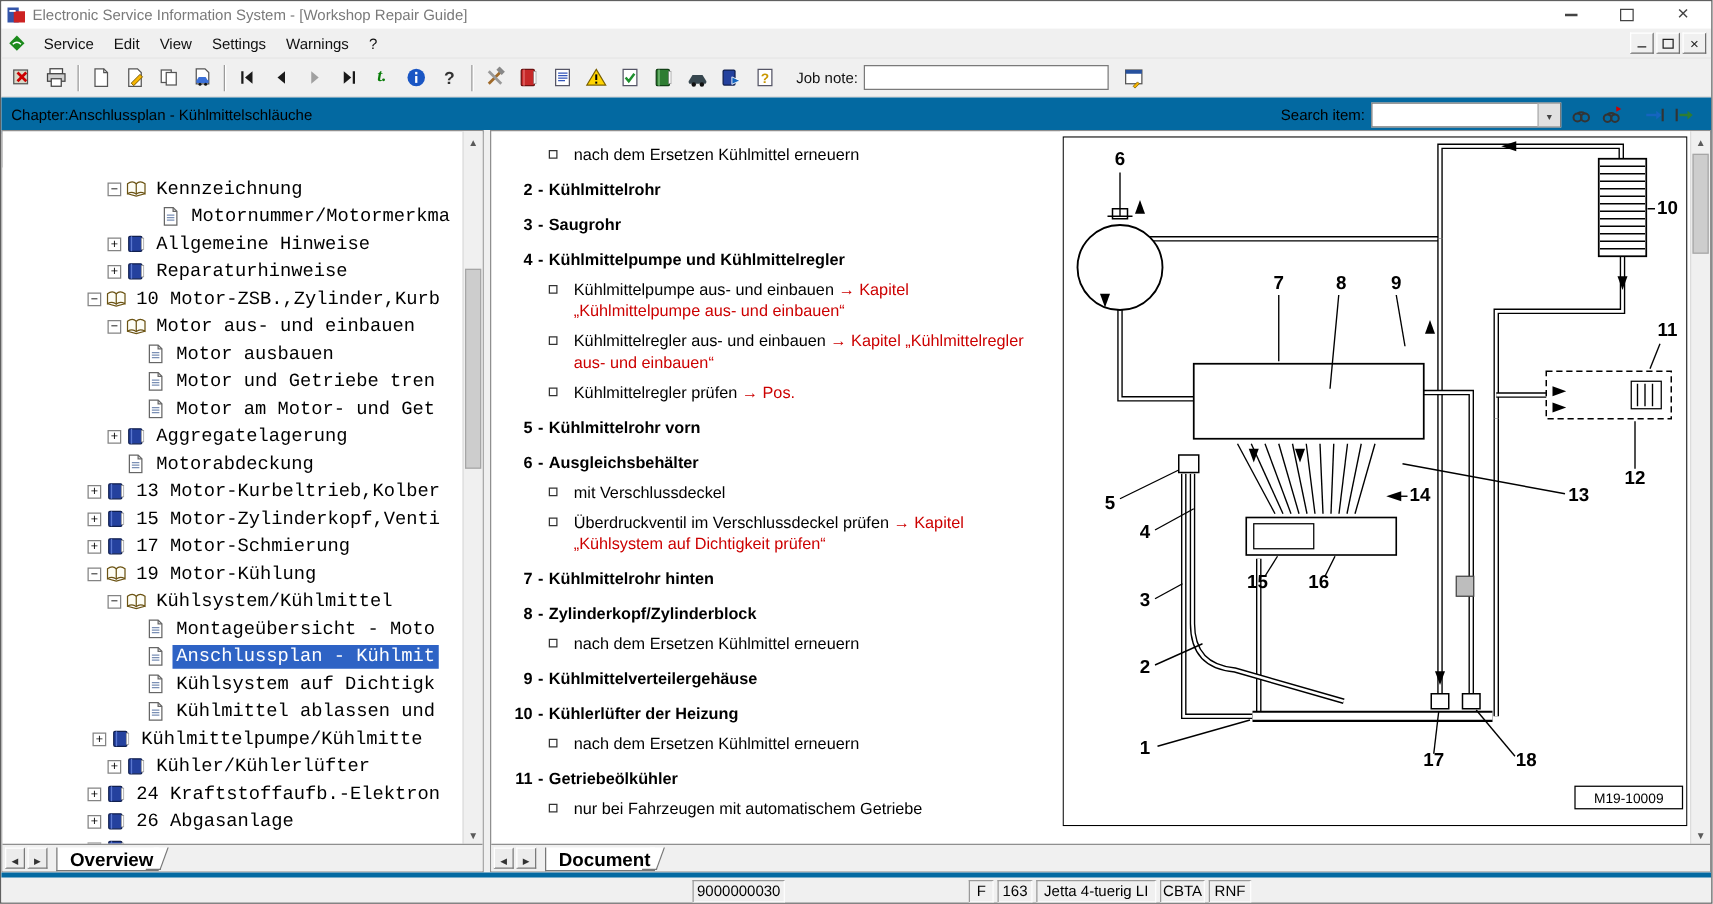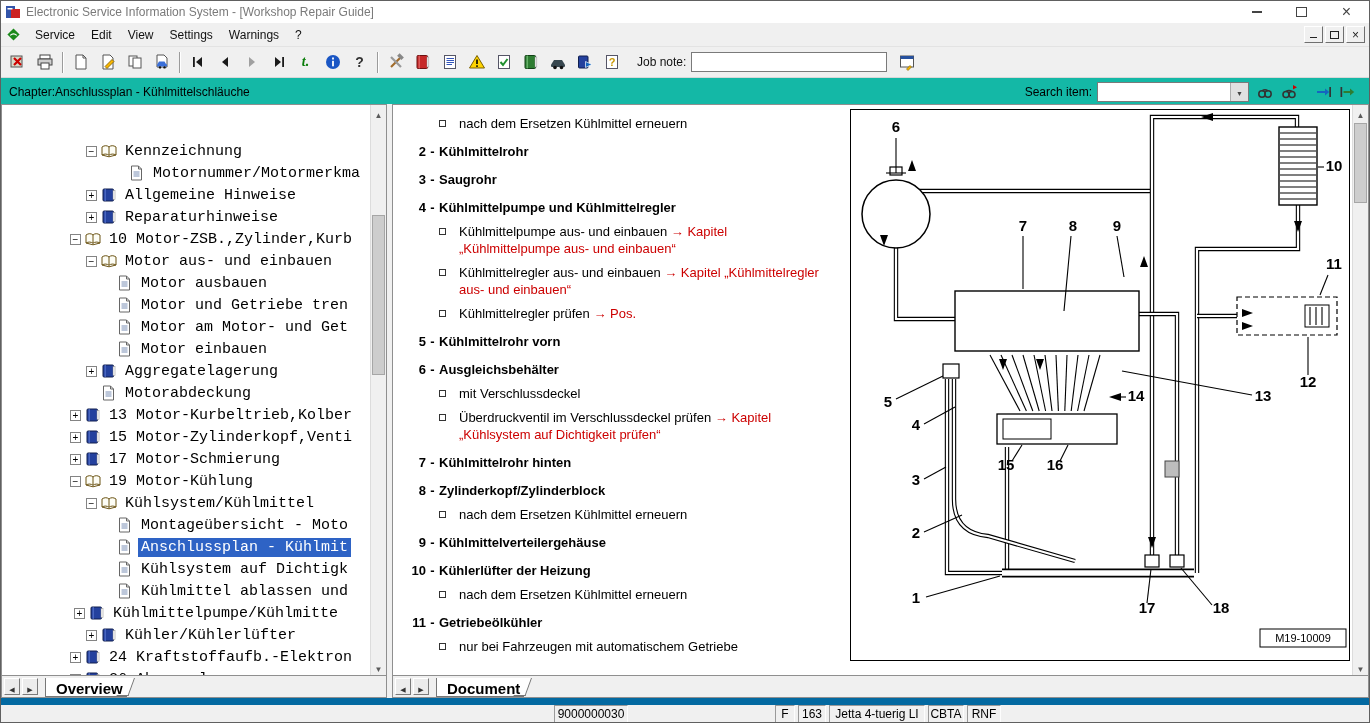--- a/index.html
+++ b/index.html
@@ -30,21 +30,21 @@
   .g-mdiclose::before{content:"×";font-size:12px;color:#222;line-height:1;}
   
   .toolbar{height:30px;background:#f0f0f0;display:flex;align-items:center;padding-left:3px;border-bottom:1px solid #d8d8d8;}
   .tbtn{width:25px;height:24px;display:flex;align-items:center;justify-content:center;flex:none;border:1px solid transparent;}
   .tsep{width:1px;height:21px;background:#9b9b9b;box-shadow:1px 0 0 #ffffff;margin:0 4px;flex:none;}
   .t-btn{font:italic bold 14px "Liberation Serif",serif;color:#0a7d0a;}
   .q-btn{font:bold 14px "Liberation Sans",sans-serif;color:#333;}
   .jobnote-label{font-size:12px;margin:0 5px 0 12px;color:#111;}
   .jobnote-input{width:188px;height:18px;border:1px solid #7a7a7a;background:#fff;font-size:12px;padding:0 3px;outline:none;}
   
-  .chapterbar{height:28px;background:#14b8a6;border-bottom:1px solid #a8a8a8;display:flex;align-items:center;font-size:12px;padding:0 8px;color:#000;}
+  .chapterbar{height:28px;background:#0369a1;border-bottom:1px solid #a8a8a8;display:flex;align-items:center;font-size:12px;padding:0 8px;color:#000;}
   .chapter-left{display:flex;align-items:center;white-space:nowrap;}
   .spacer{flex:1;}
   .search-label{margin-right:5px;white-space:nowrap;}
   .combo{display:flex;width:152px;height:20px;border:1px solid #7a7a7a;background:#fff;box-sizing:border-box;}
   .combo input{flex:1;min-width:0;border:none;outline:none;font-size:12px;padding:0 3px;background:transparent;}
   .combo-btn{width:17px;background:#e1e1e1;border-left:1px solid #adadad;display:flex;align-items:center;justify-content:center;}
   .g-down::before{content:"▼";font-size:7px;color:#444;}
   .cbtn{width:24px;height:22px;display:flex;align-items:center;justify-content:center;flex:none;}
   
   .main{position:absolute;top:103px;left:0;right:0;bottom:24px;display:flex;}
@@ -91,21 +91,21 @@
   .diagram{position:absolute;left:455px;right:16px;top:0;bottom:22px;overflow:hidden;background:#fff;}
   .diagram svg{display:block;margin:4px 0 0 2px;}
   .pk{stroke:#000;stroke-width:4.4;fill:none;}
   .pw{stroke:#fff;stroke-width:2.2;fill:none;}
   .tk{stroke-width:9;}
   .tw{stroke-width:5.6;}
   .tl{stroke:#000;stroke-width:1.1;fill:none;}
   .dlabel{font-family:"Liberation Sans",sans-serif;font-weight:bold;font-size:15px;text-anchor:middle;fill:#000;}
   .mcode{font-family:"Liberation Sans",sans-serif;font-size:11px;text-anchor:middle;fill:#000;}
   
-  .statusbar{position:absolute;left:0;right:0;bottom:0;height:24px;background:#f0f0f0;border-top:7px solid #0369a1;display:flex;align-items:center;font-size:12px;padding:1px 2px 0 2px;box-sizing:border-box;}
+  .statusbar{position:absolute;left:0;right:0;bottom:0;height:24px;background:#f0f0f0;border-top:4px solid #0369a1;display:flex;align-items:center;font-size:12px;padding:1px 2px 0 2px;box-sizing:border-box;}
   .sb-fill{height:18px;flex:none;}
   .seg{height:18px;border:1px solid;border-color:#9a9a9a #fdfdfd #fdfdfd #9a9a9a;display:flex;align-items:center;justify-content:center;margin-right:3px;background:#f0f0f0;box-sizing:border-box;white-space:nowrap;flex:none;color:#000;}
 </style>
 </head>
 <body>
 
 <div class="titlebar">
   <span class="app-icon">
     <svg width="16" height="16" viewBox="0 0 16 16">
         <rect x="1" y="2" width="9" height="12" fill="#3355aa"></rect>
@@ -453,33 +453,20 @@
           <span class="ticon">
             <svg width="15" height="16" viewBox="0 0 15 16">
               <path d="M2.5 1 h7 l3 3 v11 h-10 z" fill="#fff" stroke="#666"></path>
               <path d="M9.5 1 v3 h3" fill="none" stroke="#666"></path>
               <line x1="4.5" y1="7" x2="10.5" y2="7" stroke="#7a8fb5"></line>
               <line x1="4.5" y1="9" x2="10.5" y2="9" stroke="#7a8fb5"></line>
               <line x1="4.5" y1="11" x2="10.5" y2="11" stroke="#7a8fb5"></line>
             </svg>
           </span>
           <span class="tlabel">Motor am Motor- und Get</span>
-        </div>
-        <div class="trow" style="padding-left: 100px;">
-          <span class="exp-sp"></span>
-          <span class="ticon">
-            <svg width="15" height="16" viewBox="0 0 15 16">
-              <path d="M2.5 1 h7 l3 3 v11 h-10 z" fill="#fff" stroke="#666"></path>
-              <path d="M9.5 1 v3 h3" fill="none" stroke="#666"></path>
-              <line x1="4.5" y1="7" x2="10.5" y2="7" stroke="#7a8fb5"></line>
-              <line x1="4.5" y1="9" x2="10.5" y2="9" stroke="#7a8fb5"></line>
-              <line x1="4.5" y1="11" x2="10.5" y2="11" stroke="#7a8fb5"></line>
-            </svg>
-          </span>
-          <span class="tlabel">Motor einbauen</span>
         </div>
         <div class="trow" style="padding-left: 84px;">
           <span class="exp plus"></span>
           <span class="ticon">
             <svg width="16" height="16" viewBox="0 0 16 16">
               <rect x="2" y="2" width="10.5" height="12" rx="1" fill="#24419e" stroke="#101f4e"></rect>
               <rect x="12" y="3.5" width="2" height="9" fill="#fff" stroke="#888" stroke-width="0.5"></rect>
               <line x1="4.2" y1="2" x2="4.2" y2="14" stroke="#5a77cf"></line>
             </svg>
           </span>

